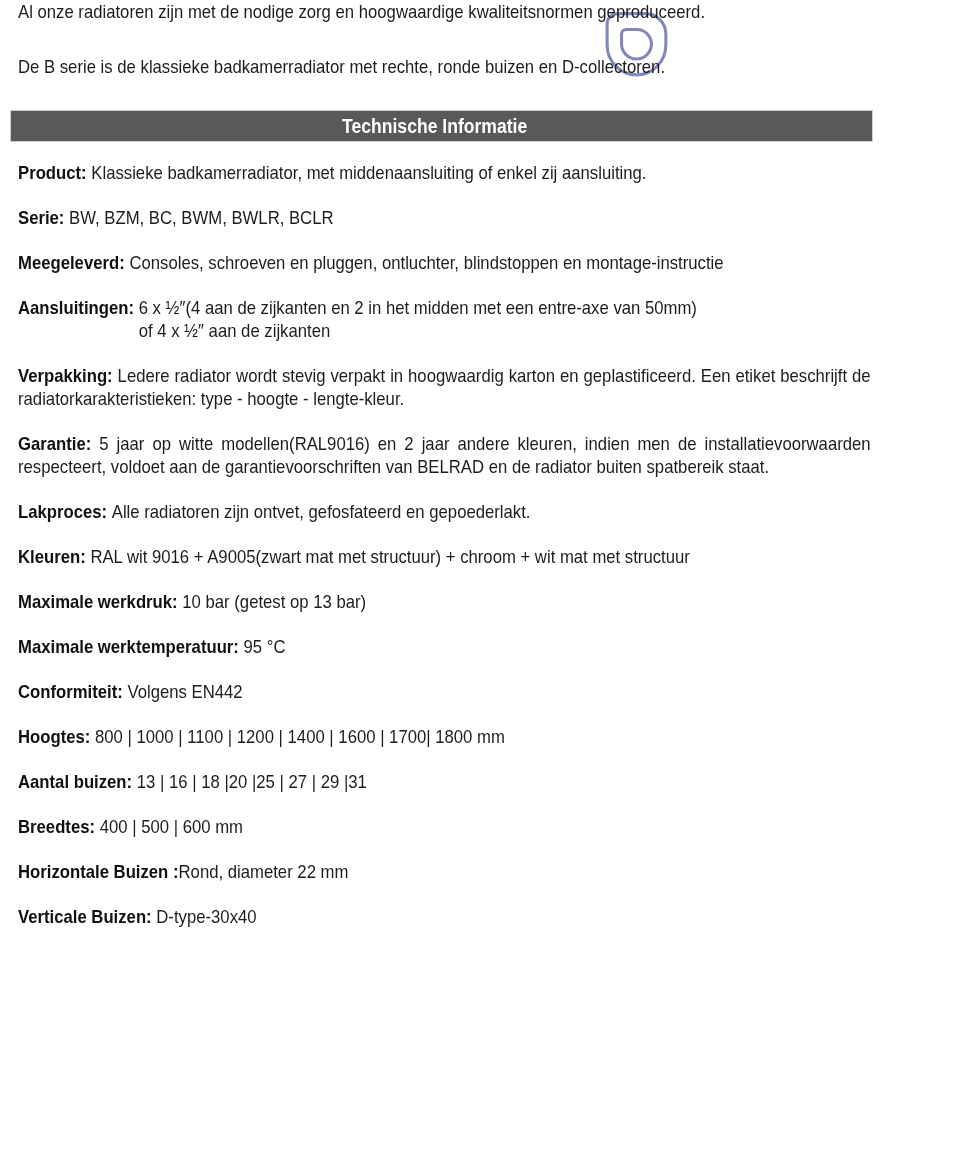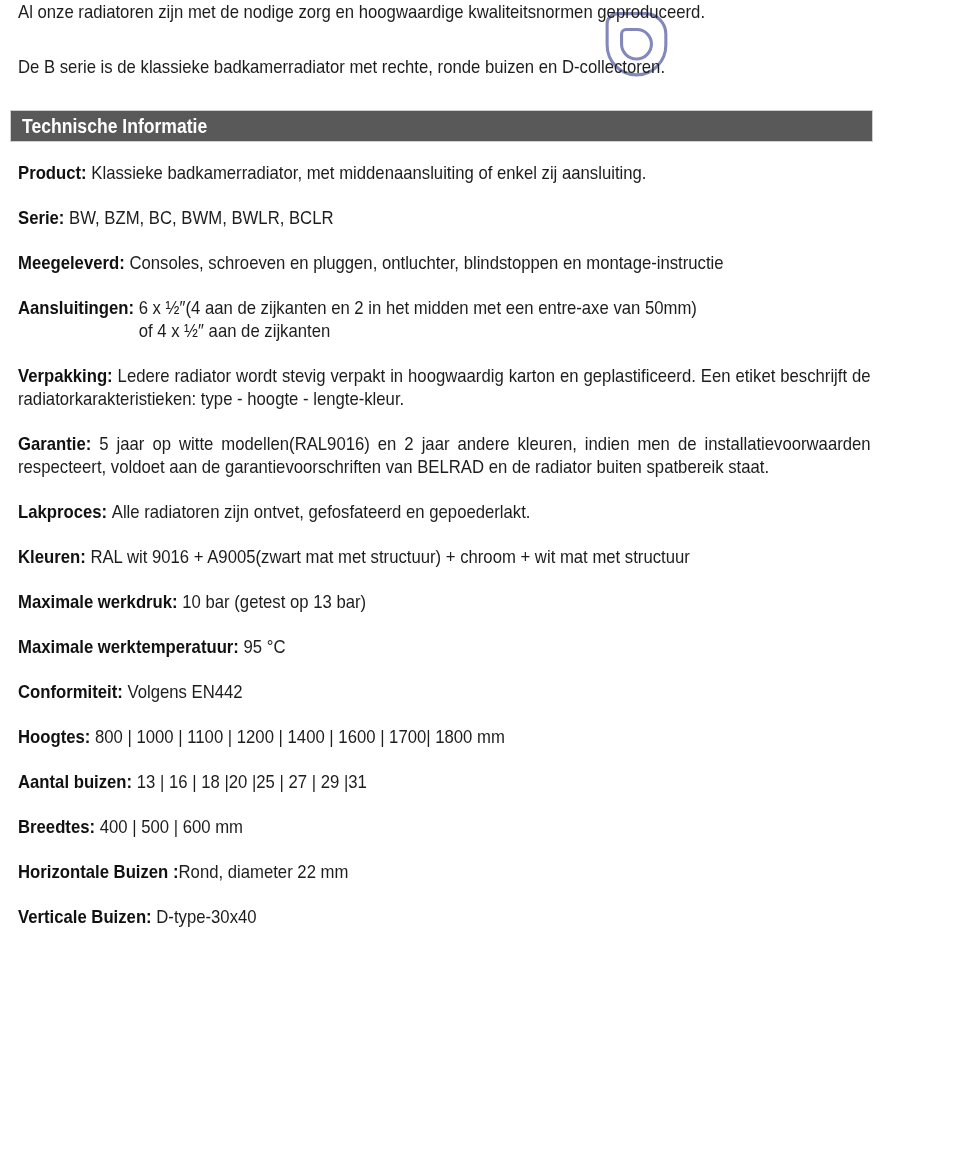--- a/index.html
+++ b/index.html
@@ -86,20 +86,21 @@
     margin: 18px 0 19px 10px;
     width: 863px;
     height: 32px;
     background: #595959;
     border: 1px solid #cfcfcf;
     color: #ffffff;
     font-weight: bold;
     font-size: 20px;
     line-height: 30px;
     padding-left: 11px;
+    text-align: center;
   }
   .bar-inner {
     display: inline-block;
     transform: scaleX(0.879);
     transform-origin: 0 0;
     white-space: nowrap;
   }
 </style>
 </head>
 <body>

